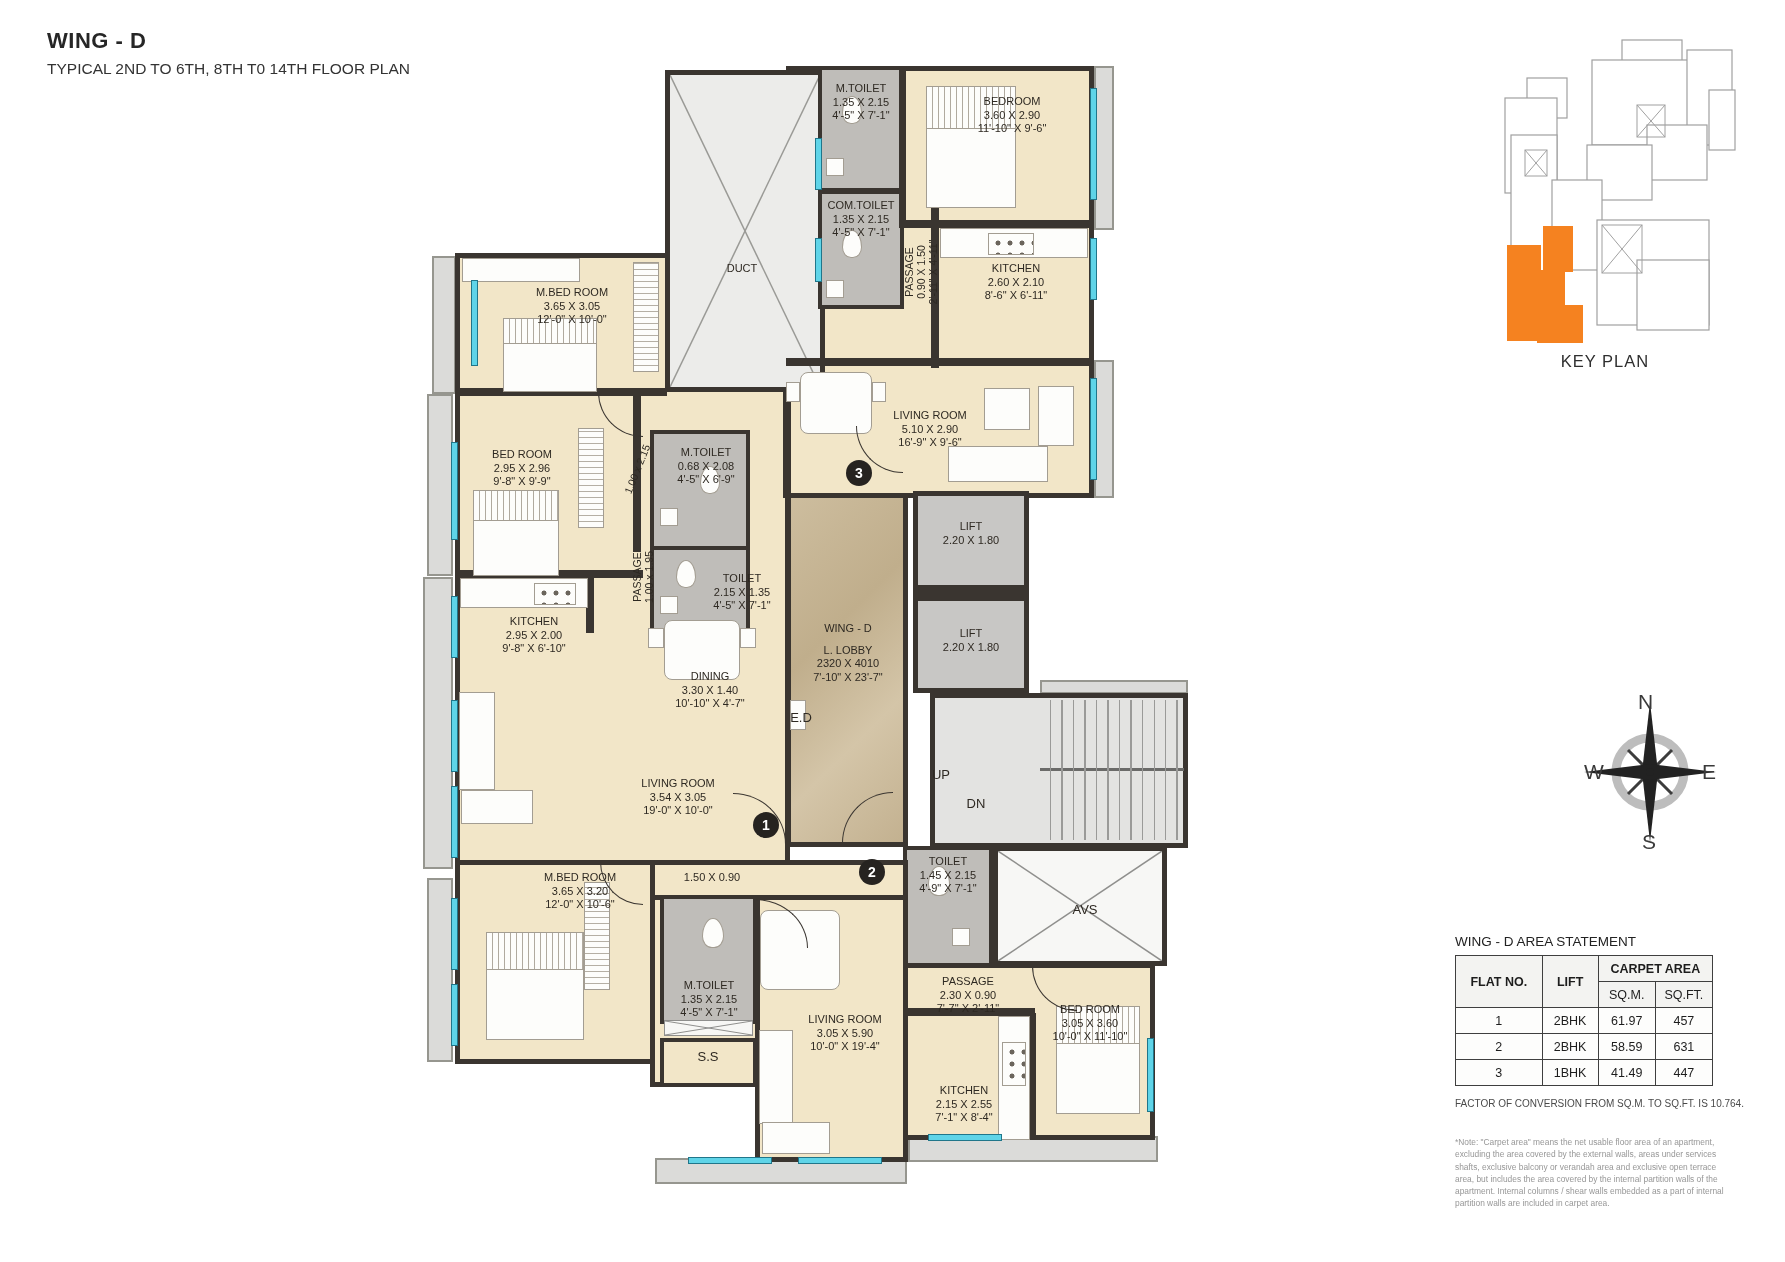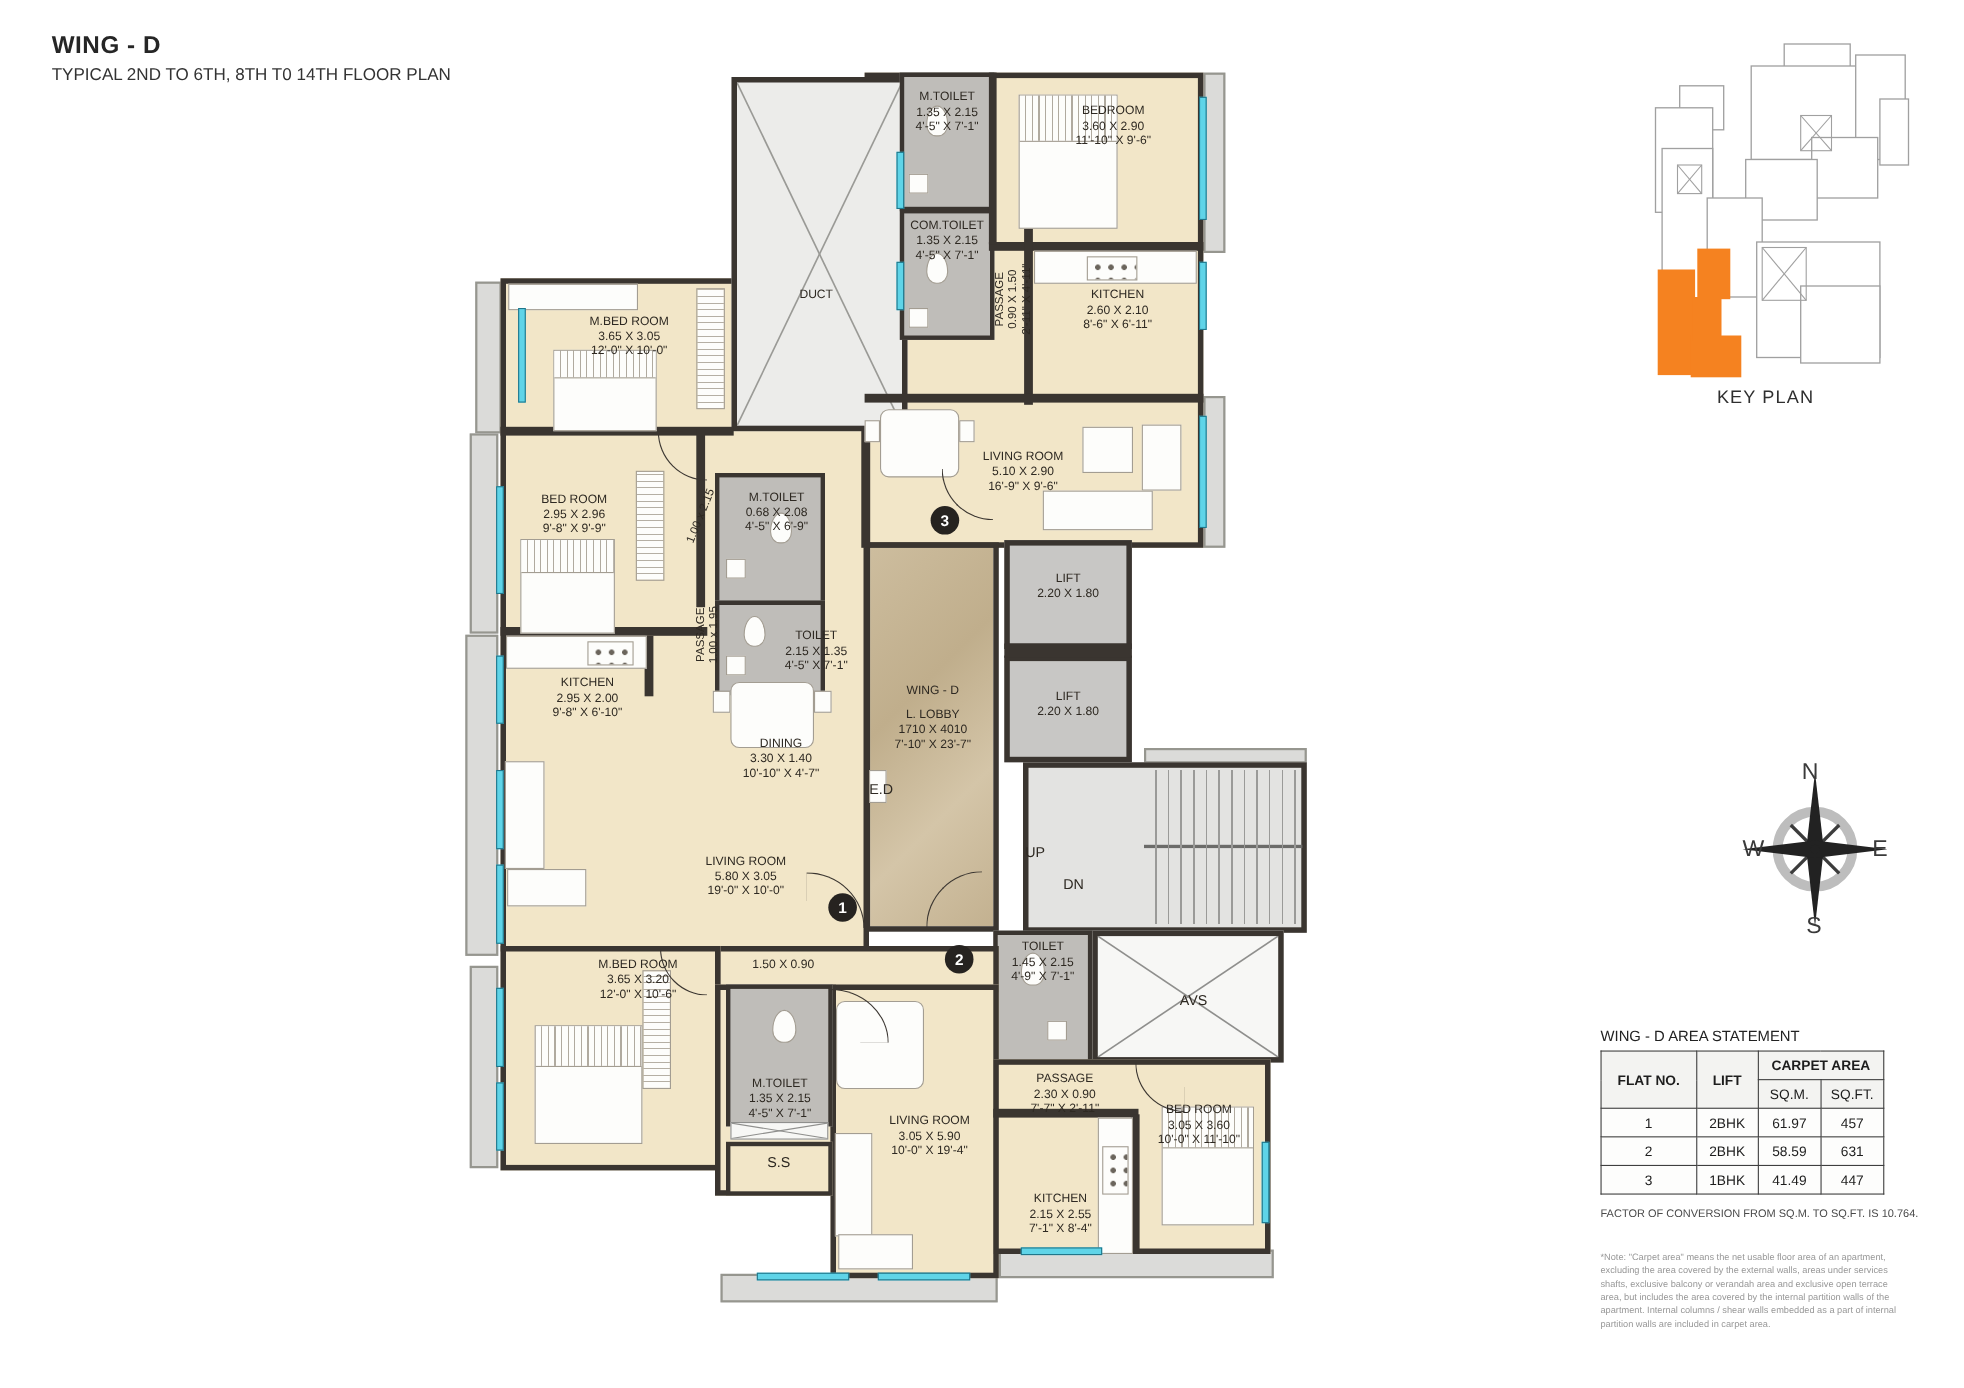--- a/index.html
+++ b/index.html
@@ -248,27 +248,27 @@
       <span>2.95 X 2.00</span>
       <span>9'-8" X 6'-10"</span>
     </div>
   <div class="lbl" style="left:645px;top:670px;">
       <span>DINING</span>
       <span>3.30 X 1.40</span>
       <span>10'-10" X 4'-7"</span>
     </div>
   <div class="lbl" style="left:613px;top:777px;">
       <span>LIVING ROOM</span>
-      <span>5.80 X 3.05</span>
+      <span>3.54 X 3.05</span>
       <span>19'-0" X 10'-0"</span>
     </div>
   <div class="lbl" style="left:783px;top:622px;">
       <span>WING - D</span>
       <span style="margin-top:8px;">L. LOBBY</span>
-      <span>1710 X 4010</span>
+      <span>2320 X 4010</span>
       <span>7'-10" X 23'-7"</span>
     </div>
   <div class="lbl" style="left:906px;top:520px;">
       <span>LIFT</span>
       <span>2.20 X 1.80</span>
     </div>
   <div class="lbl" style="left:906px;top:627px;">
       <span>LIFT</span>
       <span>2.20 X 1.80</span>
     </div>

